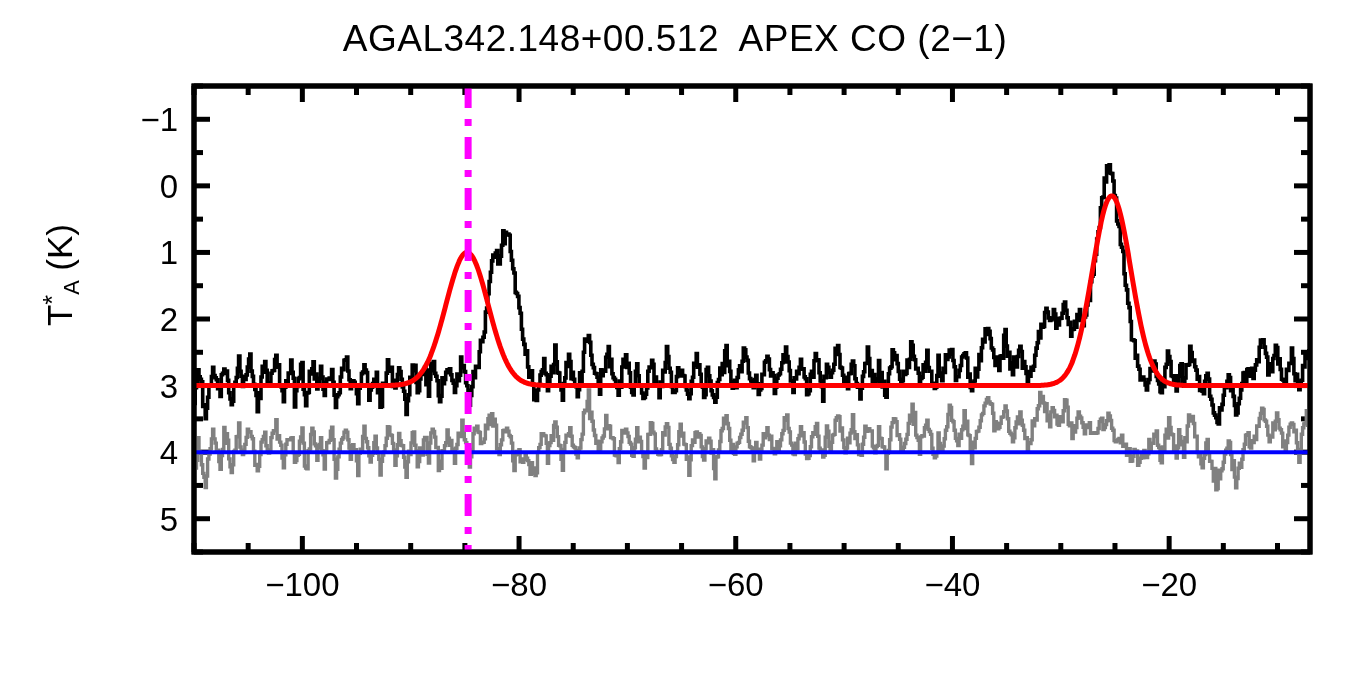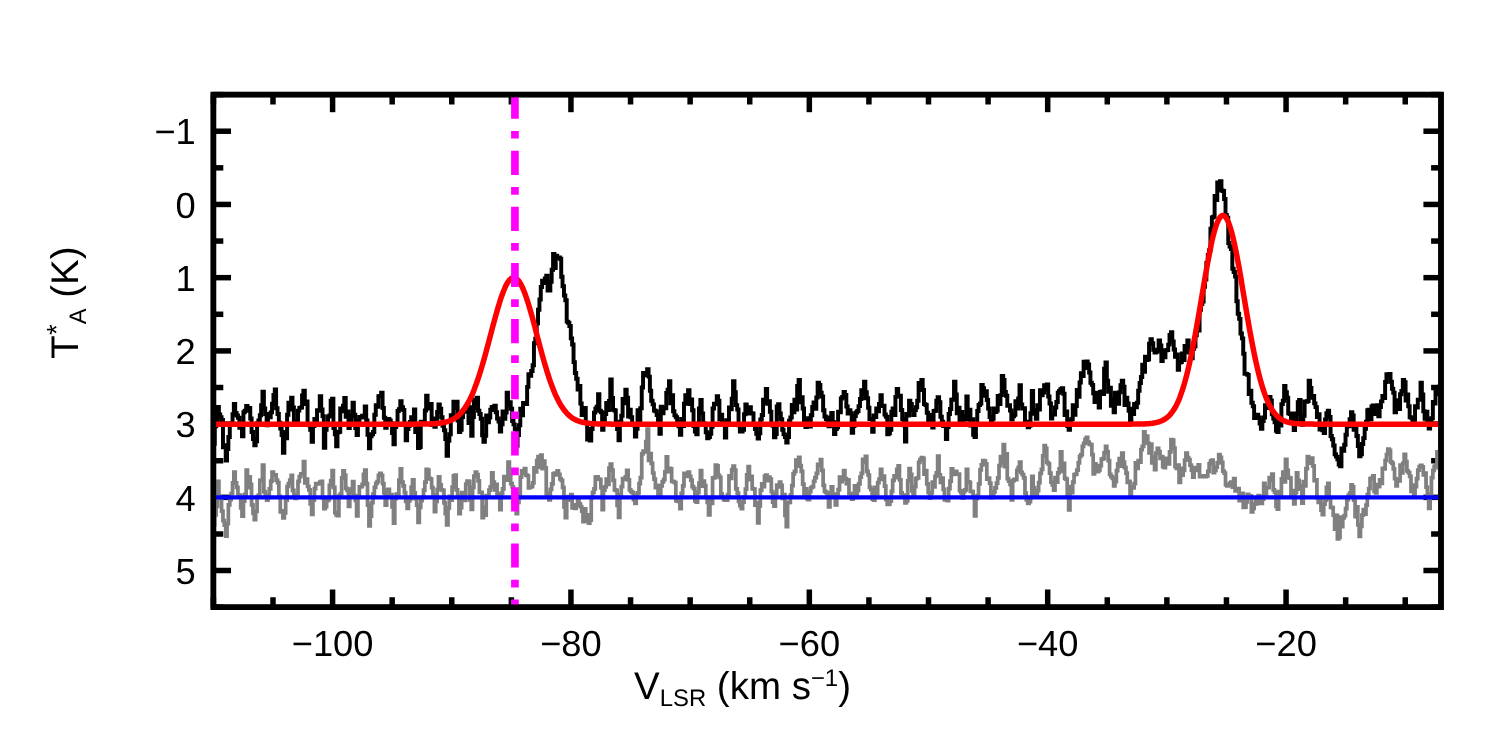--- a/index.html
+++ b/index.html
@@ -22,20 +22,21 @@
   }
   .sub{font-size:0.62em;vertical-align:-0.32em;}
   .sup{font-size:0.62em;vertical-align:0.52em;}
   .star{font-size:0.72em;vertical-align:0.45em;}
 </style>
 </head>
 <body>
 
 <div id="root">
 
+  <div id="plot-title">AGAL342.148+00.512  APEX CO (2−1)</div>
 
   <svg id="chart-svg" width="1350" height="675">
       <defs>
         <clipPath id="plotclip">
           <rect x="194" y="86" width="1116" height="466"></rect>
         </clipPath>
       </defs>
       <rect x="194" y="86" width="1116" height="466" fill="none" stroke="#000000" stroke-width="5"></rect>
       <line x1="194" y1="552" x2="203" y2="552" stroke="#000000" stroke-width="5"></line>
       <line x1="1310" y1="552" x2="1301" y2="552" stroke="#000000" stroke-width="5"></line>
@@ -128,17 +129,14 @@
         <path d="M194.0 385.6 L194.8 385.6 L195.6 385.6 L196.4 385.6 L197.2 385.6 L198.0 385.6 L198.8 385.6 L199.6 385.6 L200.4 385.6 L201.2 385.6 L202.0 385.6 L202.8 385.6 L203.6 385.6 L204.4 385.6 L205.2 385.6 L206.0 385.6 L206.8 385.6 L207.6 385.6 L208.3 385.6 L209.1 385.6 L209.9 385.6 L210.7 385.6 L211.5 385.6 L212.3 385.6 L213.1 385.6 L213.9 385.6 L214.7 385.6 L215.5 385.6 L216.3 385.6 L217.1 385.6 L217.9 385.6 L218.7 385.6 L219.5 385.6 L220.3 385.6 L221.1 385.6 L221.9 385.6 L222.7 385.6 L223.5 385.6 L224.3 385.6 L225.1 385.6 L225.9 385.6 L226.7 385.6 L227.5 385.6 L228.3 385.6 L229.1 385.6 L229.9 385.6 L230.7 385.6 L231.5 385.6 L232.3 385.6 L233.1 385.6 L233.9 385.6 L234.7 385.6 L235.5 385.6 L236.2 385.6 L237.0 385.6 L237.8 385.6 L238.6 385.6 L239.4 385.6 L240.2 385.6 L241.0 385.6 L241.8 385.6 L242.6 385.6 L243.4 385.6 L244.2 385.6 L245.0 385.6 L245.8 385.6 L246.6 385.6 L247.4 385.6 L248.2 385.6 L249.0 385.6 L249.8 385.6 L250.6 385.6 L251.4 385.6 L252.2 385.6 L253.0 385.6 L253.8 385.6 L254.6 385.6 L255.4 385.6 L256.2 385.6 L257.0 385.6 L257.8 385.6 L258.6 385.6 L259.4 385.6 L260.2 385.6 L261.0 385.6 L261.8 385.6 L262.6 385.6 L263.4 385.6 L264.1 385.6 L264.9 385.6 L265.7 385.6 L266.5 385.6 L267.3 385.6 L268.1 385.6 L268.9 385.6 L269.7 385.6 L270.5 385.6 L271.3 385.6 L272.1 385.6 L272.9 385.6 L273.7 385.6 L274.5 385.6 L275.3 385.6 L276.1 385.6 L276.9 385.6 L277.7 385.6 L278.5 385.6 L279.3 385.6 L280.1 385.6 L280.9 385.6 L281.7 385.6 L282.5 385.6 L283.3 385.6 L284.1 385.6 L284.9 385.6 L285.7 385.6 L286.5 385.6 L287.3 385.6 L288.1 385.6 L288.9 385.6 L289.7 385.6 L290.5 385.6 L291.3 385.6 L292.0 385.6 L292.8 385.6 L293.6 385.6 L294.4 385.6 L295.2 385.6 L296.0 385.6 L296.8 385.6 L297.6 385.6 L298.4 385.6 L299.2 385.6 L300.0 385.6 L300.8 385.6 L301.6 385.6 L302.4 385.6 L303.2 385.6 L304.0 385.6 L304.8 385.6 L305.6 385.6 L306.4 385.6 L307.2 385.6 L308.0 385.6 L308.8 385.6 L309.6 385.6 L310.4 385.6 L311.2 385.6 L312.0 385.6 L312.8 385.6 L313.6 385.6 L314.4 385.6 L315.2 385.6 L316.0 385.6 L316.8 385.6 L317.6 385.6 L318.4 385.6 L319.2 385.6 L319.9 385.6 L320.7 385.6 L321.5 385.6 L322.3 385.6 L323.1 385.6 L323.9 385.6 L324.7 385.6 L325.5 385.6 L326.3 385.6 L327.1 385.6 L327.9 385.6 L328.7 385.6 L329.5 385.6 L330.3 385.6 L331.1 385.6 L331.9 385.6 L332.7 385.6 L333.5 385.6 L334.3 385.6 L335.1 385.6 L335.9 385.6 L336.7 385.6 L337.5 385.6 L338.3 385.6 L339.1 385.6 L339.9 385.6 L340.7 385.6 L341.5 385.6 L342.3 385.6 L343.1 385.6 L343.9 385.6 L344.7 385.6 L345.5 385.6 L346.3 385.6 L347.1 385.6 L347.8 385.6 L348.6 385.6 L349.4 385.6 L350.2 385.6 L351.0 385.6 L351.8 385.6 L352.6 385.6 L353.4 385.6 L354.2 385.6 L355.0 385.6 L355.8 385.6 L356.6 385.6 L357.4 385.6 L358.2 385.6 L359.0 385.6 L359.8 385.6 L360.6 385.6 L361.4 385.6 L362.2 385.6 L363.0 385.6 L363.8 385.6 L364.6 385.6 L365.4 385.6 L366.2 385.6 L367.0 385.6 L367.8 385.6 L368.6 385.6 L369.4 385.6 L370.2 385.6 L371.0 385.6 L371.8 385.6 L372.6 385.6 L373.4 385.6 L374.2 385.6 L375.0 385.6 L375.7 385.6 L376.5 385.6 L377.3 385.6 L378.1 385.6 L378.9 385.5 L379.7 385.5 L380.5 385.5 L381.3 385.5 L382.1 385.5 L382.9 385.5 L383.7 385.5 L384.5 385.5 L385.3 385.5 L386.1 385.5 L386.9 385.5 L387.7 385.5 L388.5 385.4 L389.3 385.4 L390.1 385.4 L390.9 385.4 L391.7 385.3 L392.5 385.3 L393.3 385.3 L394.1 385.2 L394.9 385.2 L395.7 385.1 L396.5 385.1 L397.3 385.0 L398.1 384.9 L398.9 384.8 L399.7 384.7 L400.5 384.6 L401.3 384.5 L402.1 384.4 L402.9 384.2 L403.6 384.1 L404.4 383.9 L405.2 383.7 L406.0 383.5 L406.8 383.2 L407.6 383.0 L408.4 382.7 L409.2 382.4 L410.0 382.0 L410.8 381.7 L411.6 381.3 L412.4 380.8 L413.2 380.3 L414.0 379.8 L414.8 379.2 L415.6 378.6 L416.4 378.0 L417.2 377.2 L418.0 376.5 L418.8 375.7 L419.6 374.8 L420.4 373.8 L421.2 372.8 L422.0 371.8 L422.8 370.6 L423.6 369.4 L424.4 368.1 L425.2 366.8 L426.0 365.3 L426.8 363.8 L427.6 362.2 L428.4 360.5 L429.2 358.7 L430.0 356.9 L430.8 355.0 L431.5 352.9 L432.3 350.8 L433.1 348.6 L433.9 346.4 L434.7 344.0 L435.5 341.6 L436.3 339.1 L437.1 336.5 L437.9 333.9 L438.7 331.2 L439.5 328.4 L440.3 325.6 L441.1 322.7 L441.9 319.8 L442.7 316.8 L443.5 313.8 L444.3 310.8 L445.1 307.8 L445.9 304.7 L446.7 301.7 L447.5 298.7 L448.3 295.6 L449.1 292.7 L449.9 289.7 L450.7 286.8 L451.5 284.0 L452.3 281.2 L453.1 278.5 L453.9 275.9 L454.7 273.3 L455.5 270.9 L456.3 268.6 L457.1 266.4 L457.9 264.4 L458.7 262.5 L459.4 260.7 L460.2 259.1 L461.0 257.7 L461.8 256.4 L462.6 255.3 L463.4 254.3 L464.2 253.6 L465.0 253.0 L465.8 252.6 L466.6 252.5 L467.4 252.4 L468.2 252.6 L469.0 253.0 L469.8 253.6 L470.6 254.3 L471.4 255.2 L472.2 256.3 L473.0 257.6 L473.8 259.0 L474.6 260.6 L475.4 262.4 L476.2 264.3 L477.0 266.3 L477.8 268.5 L478.6 270.8 L479.4 273.2 L480.2 275.7 L481.0 278.4 L481.8 281.1 L482.6 283.8 L483.4 286.7 L484.2 289.6 L485.0 292.5 L485.8 295.5 L486.6 298.5 L487.3 301.5 L488.1 304.6 L488.9 307.6 L489.7 310.7 L490.5 313.7 L491.3 316.7 L492.1 319.6 L492.9 322.6 L493.7 325.4 L494.5 328.3 L495.3 331.0 L496.1 333.7 L496.9 336.4 L497.7 339.0 L498.5 341.5 L499.3 343.9 L500.1 346.3 L500.9 348.5 L501.7 350.7 L502.5 352.8 L503.3 354.9 L504.1 356.8 L504.9 358.7 L505.7 360.4 L506.5 362.1 L507.3 363.7 L508.1 365.2 L508.9 366.7 L509.7 368.1 L510.5 369.3 L511.3 370.6 L512.1 371.7 L512.9 372.8 L513.7 373.8 L514.5 374.7 L515.2 375.6 L516.0 376.4 L516.8 377.2 L517.6 377.9 L518.4 378.6 L519.2 379.2 L520.0 379.8 L520.8 380.3 L521.6 380.8 L522.4 381.2 L523.2 381.6 L524.0 382.0 L524.8 382.4 L525.6 382.7 L526.4 383.0 L527.2 383.2 L528.0 383.5 L528.8 383.7 L529.6 383.9 L530.4 384.1 L531.2 384.2 L532.0 384.4 L532.8 384.5 L533.6 384.6 L534.4 384.7 L535.2 384.8 L536.0 384.9 L536.8 385.0 L537.6 385.1 L538.4 385.1 L539.2 385.2 L540.0 385.2 L540.8 385.3 L541.6 385.3 L542.4 385.3 L543.1 385.4 L543.9 385.4 L544.7 385.4 L545.5 385.4 L546.3 385.5 L547.1 385.5 L547.9 385.5 L548.7 385.5 L549.5 385.5 L550.3 385.5 L551.1 385.5 L551.9 385.5 L552.7 385.5 L553.5 385.5 L554.3 385.5 L555.1 385.5 L555.9 385.6 L556.7 385.6 L557.5 385.6 L558.3 385.6 L559.1 385.6 L559.9 385.6 L560.7 385.6 L561.5 385.6 L562.3 385.6 L563.1 385.6 L563.9 385.6 L564.7 385.6 L565.5 385.6 L566.3 385.6 L567.1 385.6 L567.9 385.6 L568.7 385.6 L569.5 385.6 L570.3 385.6 L571.0 385.6 L571.8 385.6 L572.6 385.6 L573.4 385.6 L574.2 385.6 L575.0 385.6 L575.8 385.6 L576.6 385.6 L577.4 385.6 L578.2 385.6 L579.0 385.6 L579.8 385.6 L580.6 385.6 L581.4 385.6 L582.2 385.6 L583.0 385.6 L583.8 385.6 L584.6 385.6 L585.4 385.6 L586.2 385.6 L587.0 385.6 L587.8 385.6 L588.6 385.6 L589.4 385.6 L590.2 385.6 L591.0 385.6 L591.8 385.6 L592.6 385.6 L593.4 385.6 L594.2 385.6 L595.0 385.6 L595.8 385.6 L596.6 385.6 L597.4 385.6 L598.2 385.6 L598.9 385.6 L599.7 385.6 L600.5 385.6 L601.3 385.6 L602.1 385.6 L602.9 385.6 L603.7 385.6 L604.5 385.6 L605.3 385.6 L606.1 385.6 L606.9 385.6 L607.7 385.6 L608.5 385.6 L609.3 385.6 L610.1 385.6 L610.9 385.6 L611.7 385.6 L612.5 385.6 L613.3 385.6 L614.1 385.6 L614.9 385.6 L615.7 385.6 L616.5 385.6 L617.3 385.6 L618.1 385.6 L618.9 385.6 L619.7 385.6 L620.5 385.6 L621.3 385.6 L622.1 385.6 L622.9 385.6 L623.7 385.6 L624.5 385.6 L625.3 385.6 L626.1 385.6 L626.8 385.6 L627.6 385.6 L628.4 385.6 L629.2 385.6 L630.0 385.6 L630.8 385.6 L631.6 385.6 L632.4 385.6 L633.2 385.6 L634.0 385.6 L634.8 385.6 L635.6 385.6 L636.4 385.6 L637.2 385.6 L638.0 385.6 L638.8 385.6 L639.6 385.6 L640.4 385.6 L641.2 385.6 L642.0 385.6 L642.8 385.6 L643.6 385.6 L644.4 385.6 L645.2 385.6 L646.0 385.6 L646.8 385.6 L647.6 385.6 L648.4 385.6 L649.2 385.6 L650.0 385.6 L650.8 385.6 L651.6 385.6 L652.4 385.6 L653.2 385.6 L654.0 385.6 L654.7 385.6 L655.5 385.6 L656.3 385.6 L657.1 385.6 L657.9 385.6 L658.7 385.6 L659.5 385.6 L660.3 385.6 L661.1 385.6 L661.9 385.6 L662.7 385.6 L663.5 385.6 L664.3 385.6 L665.1 385.6 L665.9 385.6 L666.7 385.6 L667.5 385.6 L668.3 385.6 L669.1 385.6 L669.9 385.6 L670.7 385.6 L671.5 385.6 L672.3 385.6 L673.1 385.6 L673.9 385.6 L674.7 385.6 L675.5 385.6 L676.3 385.6 L677.1 385.6 L677.9 385.6 L678.7 385.6 L679.5 385.6 L680.3 385.6 L681.1 385.6 L681.9 385.6 L682.6 385.6 L683.4 385.6 L684.2 385.6 L685.0 385.6 L685.8 385.6 L686.6 385.6 L687.4 385.6 L688.2 385.6 L689.0 385.6 L689.8 385.6 L690.6 385.6 L691.4 385.6 L692.2 385.6 L693.0 385.6 L693.8 385.6 L694.6 385.6 L695.4 385.6 L696.2 385.6 L697.0 385.6 L697.8 385.6 L698.6 385.6 L699.4 385.6 L700.2 385.6 L701.0 385.6 L701.8 385.6 L702.6 385.6 L703.4 385.6 L704.2 385.6 L705.0 385.6 L705.8 385.6 L706.6 385.6 L707.4 385.6 L708.2 385.6 L709.0 385.6 L709.8 385.6 L710.5 385.6 L711.3 385.6 L712.1 385.6 L712.9 385.6 L713.7 385.6 L714.5 385.6 L715.3 385.6 L716.1 385.6 L716.9 385.6 L717.7 385.6 L718.5 385.6 L719.3 385.6 L720.1 385.6 L720.9 385.6 L721.7 385.6 L722.5 385.6 L723.3 385.6 L724.1 385.6 L724.9 385.6 L725.7 385.6 L726.5 385.6 L727.3 385.6 L728.1 385.6 L728.9 385.6 L729.7 385.6 L730.5 385.6 L731.3 385.6 L732.1 385.6 L732.9 385.6 L733.7 385.6 L734.5 385.6 L735.3 385.6 L736.1 385.6 L736.9 385.6 L737.7 385.6 L738.4 385.6 L739.2 385.6 L740.0 385.6 L740.8 385.6 L741.6 385.6 L742.4 385.6 L743.2 385.6 L744.0 385.6 L744.8 385.6 L745.6 385.6 L746.4 385.6 L747.2 385.6 L748.0 385.6 L748.8 385.6 L749.6 385.6 L750.4 385.6 L751.2 385.6 L752.0 385.6 L752.8 385.6 L753.6 385.6 L754.4 385.6 L755.2 385.6 L756.0 385.6 L756.8 385.6 L757.6 385.6 L758.4 385.6 L759.2 385.6 L760.0 385.6 L760.8 385.6 L761.6 385.6 L762.4 385.6 L763.2 385.6 L764.0 385.6 L764.8 385.6 L765.6 385.6 L766.3 385.6 L767.1 385.6 L767.9 385.6 L768.7 385.6 L769.5 385.6 L770.3 385.6 L771.1 385.6 L771.9 385.6 L772.7 385.6 L773.5 385.6 L774.3 385.6 L775.1 385.6 L775.9 385.6 L776.7 385.6 L777.5 385.6 L778.3 385.6 L779.1 385.6 L779.9 385.6 L780.7 385.6 L781.5 385.6 L782.3 385.6 L783.1 385.6 L783.9 385.6 L784.7 385.6 L785.5 385.6 L786.3 385.6 L787.1 385.6 L787.9 385.6 L788.7 385.6 L789.5 385.6 L790.3 385.6 L791.1 385.6 L791.9 385.6 L792.7 385.6 L793.5 385.6 L794.2 385.6 L795.0 385.6 L795.8 385.6 L796.6 385.6 L797.4 385.6 L798.2 385.6 L799.0 385.6 L799.8 385.6 L800.6 385.6 L801.4 385.6 L802.2 385.6 L803.0 385.6 L803.8 385.6 L804.6 385.6 L805.4 385.6 L806.2 385.6 L807.0 385.6 L807.8 385.6 L808.6 385.6 L809.4 385.6 L810.2 385.6 L811.0 385.6 L811.8 385.6 L812.6 385.6 L813.4 385.6 L814.2 385.6 L815.0 385.6 L815.8 385.6 L816.6 385.6 L817.4 385.6 L818.2 385.6 L819.0 385.6 L819.8 385.6 L820.6 385.6 L821.4 385.6 L822.1 385.6 L822.9 385.6 L823.7 385.6 L824.5 385.6 L825.3 385.6 L826.1 385.6 L826.9 385.6 L827.7 385.6 L828.5 385.6 L829.3 385.6 L830.1 385.6 L830.9 385.6 L831.7 385.6 L832.5 385.6 L833.3 385.6 L834.1 385.6 L834.9 385.6 L835.7 385.6 L836.5 385.6 L837.3 385.6 L838.1 385.6 L838.9 385.6 L839.7 385.6 L840.5 385.6 L841.3 385.6 L842.1 385.6 L842.9 385.6 L843.7 385.6 L844.5 385.6 L845.3 385.6 L846.1 385.6 L846.9 385.6 L847.7 385.6 L848.5 385.6 L849.3 385.6 L850.0 385.6 L850.8 385.6 L851.6 385.6 L852.4 385.6 L853.2 385.6 L854.0 385.6 L854.8 385.6 L855.6 385.6 L856.4 385.6 L857.2 385.6 L858.0 385.6 L858.8 385.6 L859.6 385.6 L860.4 385.6 L861.2 385.6 L862.0 385.6 L862.8 385.6 L863.6 385.6 L864.4 385.6 L865.2 385.6 L866.0 385.6 L866.8 385.6 L867.6 385.6 L868.4 385.6 L869.2 385.6 L870.0 385.6 L870.8 385.6 L871.6 385.6 L872.4 385.6 L873.2 385.6 L874.0 385.6 L874.8 385.6 L875.6 385.6 L876.4 385.6 L877.2 385.6 L877.9 385.6 L878.7 385.6 L879.5 385.6 L880.3 385.6 L881.1 385.6 L881.9 385.6 L882.7 385.6 L883.5 385.6 L884.3 385.6 L885.1 385.6 L885.9 385.6 L886.7 385.6 L887.5 385.6 L888.3 385.6 L889.1 385.6 L889.9 385.6 L890.7 385.6 L891.5 385.6 L892.3 385.6 L893.1 385.6 L893.9 385.6 L894.7 385.6 L895.5 385.6 L896.3 385.6 L897.1 385.6 L897.9 385.6 L898.7 385.6 L899.5 385.6 L900.3 385.6 L901.1 385.6 L901.9 385.6 L902.7 385.6 L903.5 385.6 L904.3 385.6 L905.1 385.6 L905.8 385.6 L906.6 385.6 L907.4 385.6 L908.2 385.6 L909.0 385.6 L909.8 385.6 L910.6 385.6 L911.4 385.6 L912.2 385.6 L913.0 385.6 L913.8 385.6 L914.6 385.6 L915.4 385.6 L916.2 385.6 L917.0 385.6 L917.8 385.6 L918.6 385.6 L919.4 385.6 L920.2 385.6 L921.0 385.6 L921.8 385.6 L922.6 385.6 L923.4 385.6 L924.2 385.6 L925.0 385.6 L925.8 385.6 L926.6 385.6 L927.4 385.6 L928.2 385.6 L929.0 385.6 L929.8 385.6 L930.6 385.6 L931.4 385.6 L932.2 385.6 L933.0 385.6 L933.7 385.6 L934.5 385.6 L935.3 385.6 L936.1 385.6 L936.9 385.6 L937.7 385.6 L938.5 385.6 L939.3 385.6 L940.1 385.6 L940.9 385.6 L941.7 385.6 L942.5 385.6 L943.3 385.6 L944.1 385.6 L944.9 385.6 L945.7 385.6 L946.5 385.6 L947.3 385.6 L948.1 385.6 L948.9 385.6 L949.7 385.6 L950.5 385.6 L951.3 385.6 L952.1 385.6 L952.9 385.6 L953.7 385.6 L954.5 385.6 L955.3 385.6 L956.1 385.6 L956.9 385.6 L957.7 385.6 L958.5 385.6 L959.3 385.6 L960.1 385.6 L960.9 385.6 L961.6 385.6 L962.4 385.6 L963.2 385.6 L964.0 385.6 L964.8 385.6 L965.6 385.6 L966.4 385.6 L967.2 385.6 L968.0 385.6 L968.8 385.6 L969.6 385.6 L970.4 385.6 L971.2 385.6 L972.0 385.6 L972.8 385.6 L973.6 385.6 L974.4 385.6 L975.2 385.6 L976.0 385.6 L976.8 385.6 L977.6 385.6 L978.4 385.6 L979.2 385.6 L980.0 385.6 L980.8 385.6 L981.6 385.6 L982.4 385.6 L983.2 385.6 L984.0 385.6 L984.8 385.6 L985.6 385.6 L986.4 385.6 L987.2 385.6 L988.0 385.6 L988.8 385.6 L989.5 385.6 L990.3 385.6 L991.1 385.6 L991.9 385.6 L992.7 385.6 L993.5 385.6 L994.3 385.6 L995.1 385.6 L995.9 385.6 L996.7 385.6 L997.5 385.6 L998.3 385.6 L999.1 385.6 L999.9 385.6 L1000.7 385.6 L1001.5 385.6 L1002.3 385.6 L1003.1 385.6 L1003.9 385.6 L1004.7 385.6 L1005.5 385.6 L1006.3 385.6 L1007.1 385.6 L1007.9 385.6 L1008.7 385.6 L1009.5 385.6 L1010.3 385.6 L1011.1 385.6 L1011.9 385.6 L1012.7 385.6 L1013.5 385.6 L1014.3 385.6 L1015.1 385.6 L1015.9 385.6 L1016.7 385.6 L1017.4 385.6 L1018.2 385.6 L1019.0 385.6 L1019.8 385.6 L1020.6 385.6 L1021.4 385.6 L1022.2 385.6 L1023.0 385.6 L1023.8 385.6 L1024.6 385.6 L1025.4 385.6 L1026.2 385.6 L1027.0 385.6 L1027.8 385.6 L1028.6 385.6 L1029.4 385.5 L1030.2 385.5 L1031.0 385.5 L1031.8 385.5 L1032.6 385.5 L1033.4 385.5 L1034.2 385.5 L1035.0 385.5 L1035.8 385.5 L1036.6 385.5 L1037.4 385.5 L1038.2 385.4 L1039.0 385.4 L1039.8 385.4 L1040.6 385.4 L1041.4 385.3 L1042.2 385.3 L1043.0 385.2 L1043.8 385.2 L1044.6 385.1 L1045.3 385.1 L1046.1 385.0 L1046.9 384.9 L1047.7 384.8 L1048.5 384.7 L1049.3 384.5 L1050.1 384.4 L1050.9 384.2 L1051.7 384.0 L1052.5 383.8 L1053.3 383.6 L1054.1 383.3 L1054.9 383.0 L1055.7 382.7 L1056.5 382.4 L1057.3 382.0 L1058.1 381.5 L1058.9 381.0 L1059.7 380.5 L1060.5 379.9 L1061.3 379.3 L1062.1 378.6 L1062.9 377.8 L1063.7 376.9 L1064.5 376.0 L1065.3 375.0 L1066.1 373.9 L1066.9 372.7 L1067.7 371.5 L1068.5 370.1 L1069.3 368.6 L1070.1 367.0 L1070.9 365.3 L1071.7 363.5 L1072.5 361.5 L1073.2 359.4 L1074.0 357.2 L1074.8 354.9 L1075.6 352.4 L1076.4 349.7 L1077.2 347.0 L1078.0 344.1 L1078.8 341.0 L1079.6 337.8 L1080.4 334.5 L1081.2 331.0 L1082.0 327.3 L1082.8 323.6 L1083.6 319.7 L1084.4 315.7 L1085.2 311.5 L1086.0 307.3 L1086.8 303.0 L1087.6 298.5 L1088.4 294.0 L1089.2 289.4 L1090.0 284.8 L1090.8 280.1 L1091.6 275.3 L1092.4 270.6 L1093.2 265.8 L1094.0 261.1 L1094.8 256.4 L1095.6 251.8 L1096.4 247.2 L1097.2 242.7 L1098.0 238.3 L1098.8 234.1 L1099.6 229.9 L1100.4 226.0 L1101.1 222.2 L1101.9 218.6 L1102.7 215.2 L1103.5 212.1 L1104.3 209.2 L1105.1 206.5 L1105.9 204.2 L1106.7 202.1 L1107.5 200.3 L1108.3 198.8 L1109.1 197.6 L1109.9 196.7 L1110.7 196.1 L1111.5 195.9 L1112.3 195.9 L1113.1 196.3 L1113.9 197.0 L1114.7 198.1 L1115.5 199.4 L1116.3 201.1 L1117.1 203.0 L1117.9 205.3 L1118.7 207.8 L1119.5 210.5 L1120.3 213.6 L1121.1 216.8 L1121.9 220.3 L1122.7 224.0 L1123.5 227.9 L1124.3 231.9 L1125.1 236.1 L1125.9 240.4 L1126.7 244.8 L1127.5 249.4 L1128.3 254.0 L1129.0 258.6 L1129.8 263.4 L1130.6 268.1 L1131.4 272.8 L1132.2 277.6 L1133.0 282.3 L1133.8 287.0 L1134.6 291.6 L1135.4 296.2 L1136.2 300.6 L1137.0 305.0 L1137.8 309.3 L1138.6 313.5 L1139.4 317.6 L1140.2 321.6 L1141.0 325.4 L1141.8 329.1 L1142.6 332.6 L1143.4 336.1 L1144.2 339.3 L1145.0 342.5 L1145.8 345.5 L1146.6 348.3 L1147.4 351.0 L1148.2 353.6 L1149.0 356.0 L1149.8 358.3 L1150.6 360.4 L1151.4 362.4 L1152.2 364.3 L1153.0 366.1 L1153.8 367.8 L1154.6 369.3 L1155.4 370.7 L1156.2 372.1 L1156.9 373.3 L1157.7 374.4 L1158.5 375.5 L1159.3 376.5 L1160.1 377.3 L1160.9 378.2 L1161.7 378.9 L1162.5 379.6 L1163.3 380.2 L1164.1 380.8 L1164.9 381.3 L1165.7 381.7 L1166.5 382.2 L1167.3 382.5 L1168.1 382.9 L1168.9 383.2 L1169.7 383.5 L1170.5 383.7 L1171.3 383.9 L1172.1 384.1 L1172.9 384.3 L1173.7 384.5 L1174.5 384.6 L1175.3 384.7 L1176.1 384.8 L1176.9 384.9 L1177.7 385.0 L1178.5 385.1 L1179.3 385.1 L1180.1 385.2 L1180.9 385.3 L1181.7 385.3 L1182.5 385.3 L1183.3 385.4 L1184.1 385.4 L1184.8 385.4 L1185.6 385.4 L1186.4 385.5 L1187.2 385.5 L1188.0 385.5 L1188.8 385.5 L1189.6 385.5 L1190.4 385.5 L1191.2 385.5 L1192.0 385.5 L1192.8 385.5 L1193.6 385.5 L1194.4 385.6 L1195.2 385.6 L1196.0 385.6 L1196.8 385.6 L1197.6 385.6 L1198.4 385.6 L1199.2 385.6 L1200.0 385.6 L1200.8 385.6 L1201.6 385.6 L1202.4 385.6 L1203.2 385.6 L1204.0 385.6 L1204.8 385.6 L1205.6 385.6 L1206.4 385.6 L1207.2 385.6 L1208.0 385.6 L1208.8 385.6 L1209.6 385.6 L1210.4 385.6 L1211.2 385.6 L1212.0 385.6 L1212.7 385.6 L1213.5 385.6 L1214.3 385.6 L1215.1 385.6 L1215.9 385.6 L1216.7 385.6 L1217.5 385.6 L1218.3 385.6 L1219.1 385.6 L1219.9 385.6 L1220.7 385.6 L1221.5 385.6 L1222.3 385.6 L1223.1 385.6 L1223.9 385.6 L1224.7 385.6 L1225.5 385.6 L1226.3 385.6 L1227.1 385.6 L1227.9 385.6 L1228.7 385.6 L1229.5 385.6 L1230.3 385.6 L1231.1 385.6 L1231.9 385.6 L1232.7 385.6 L1233.5 385.6 L1234.3 385.6 L1235.1 385.6 L1235.9 385.6 L1236.7 385.6 L1237.5 385.6 L1238.3 385.6 L1239.1 385.6 L1239.9 385.6 L1240.6 385.6 L1241.4 385.6 L1242.2 385.6 L1243.0 385.6 L1243.8 385.6 L1244.6 385.6 L1245.4 385.6 L1246.2 385.6 L1247.0 385.6 L1247.8 385.6 L1248.6 385.6 L1249.4 385.6 L1250.2 385.6 L1251.0 385.6 L1251.8 385.6 L1252.6 385.6 L1253.4 385.6 L1254.2 385.6 L1255.0 385.6 L1255.8 385.6 L1256.6 385.6 L1257.4 385.6 L1258.2 385.6 L1259.0 385.6 L1259.8 385.6 L1260.6 385.6 L1261.4 385.6 L1262.2 385.6 L1263.0 385.6 L1263.8 385.6 L1264.6 385.6 L1265.4 385.6 L1266.2 385.6 L1267.0 385.6 L1267.8 385.6 L1268.5 385.6 L1269.3 385.6 L1270.1 385.6 L1270.9 385.6 L1271.7 385.6 L1272.5 385.6 L1273.3 385.6 L1274.1 385.6 L1274.9 385.6 L1275.7 385.6 L1276.5 385.6 L1277.3 385.6 L1278.1 385.6 L1278.9 385.6 L1279.7 385.6 L1280.5 385.6 L1281.3 385.6 L1282.1 385.6 L1282.9 385.6 L1283.7 385.6 L1284.5 385.6 L1285.3 385.6 L1286.1 385.6 L1286.9 385.6 L1287.7 385.6 L1288.5 385.6 L1289.3 385.6 L1290.1 385.6 L1290.9 385.6 L1291.7 385.6 L1292.5 385.6 L1293.3 385.6 L1294.1 385.6 L1294.9 385.6 L1295.7 385.6 L1296.4 385.6 L1297.2 385.6 L1298.0 385.6 L1298.8 385.6 L1299.6 385.6 L1300.4 385.6 L1301.2 385.6 L1302.0 385.6 L1302.8 385.6 L1303.6 385.6 L1304.4 385.6 L1305.2 385.6 L1306.0 385.6 L1306.8 385.6 L1307.6 385.6 L1308.4 385.6 L1309.2 385.6 L1310.0 385.6" fill="none" stroke="#ff0000" stroke-width="5" stroke-linejoin="round" stroke-linecap="round"></path>
         <line x1="468.12427184466014" y1="86" x2="468.12427184466014" y2="552" stroke="#ff00ff" stroke-width="7" stroke-dasharray="22 11 7 11"></line>
       </g>
       <rect x="194" y="86" width="1116" height="466" fill="none" stroke="#000000" stroke-width="5"></rect>
     </svg>
 
   <div id="ylabel-wrap">
     <span>T</span><span class="star">*</span><span class="sub">A</span><span> (K)</span>
   </div>
 
-  <div id="xlabel-wrap">
-    <span>V</span><span class="sub">LSR</span><span> (km s</span><span class="sup">−1</span><span>)</span>
-  </div>
 
 </div>
 
 </body></html>

